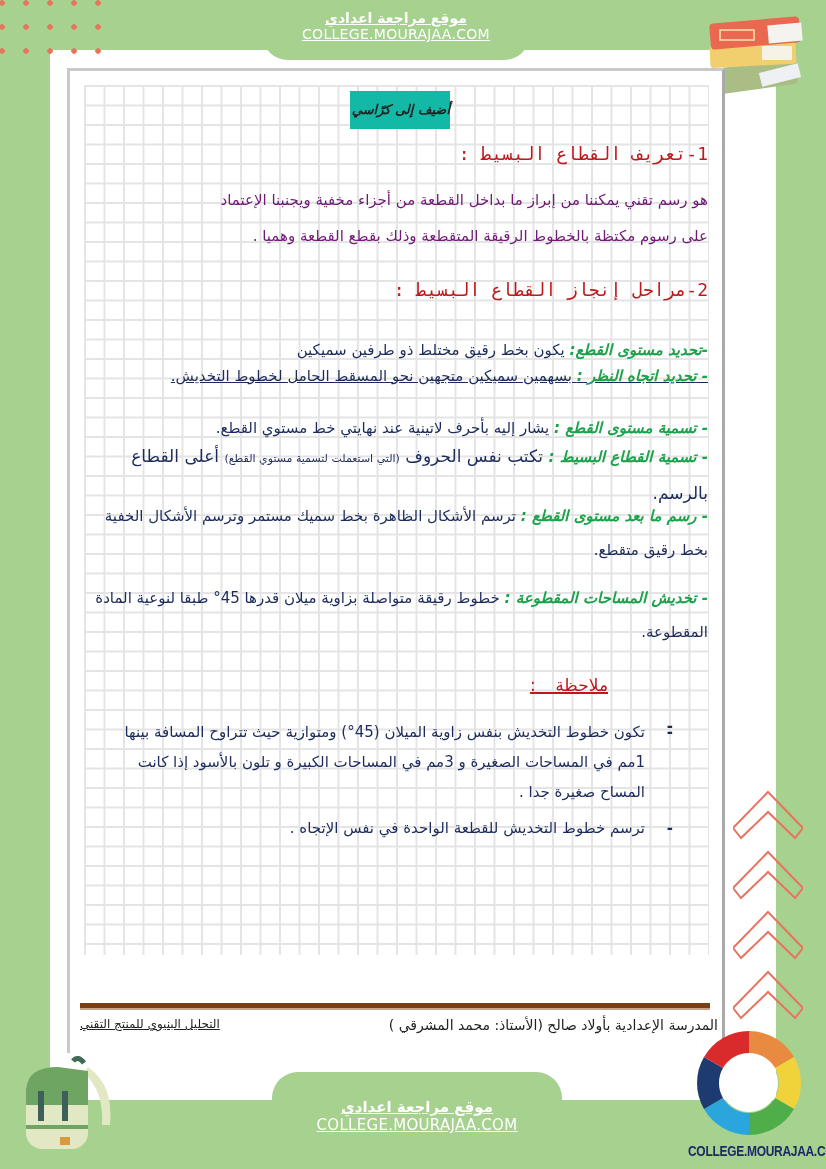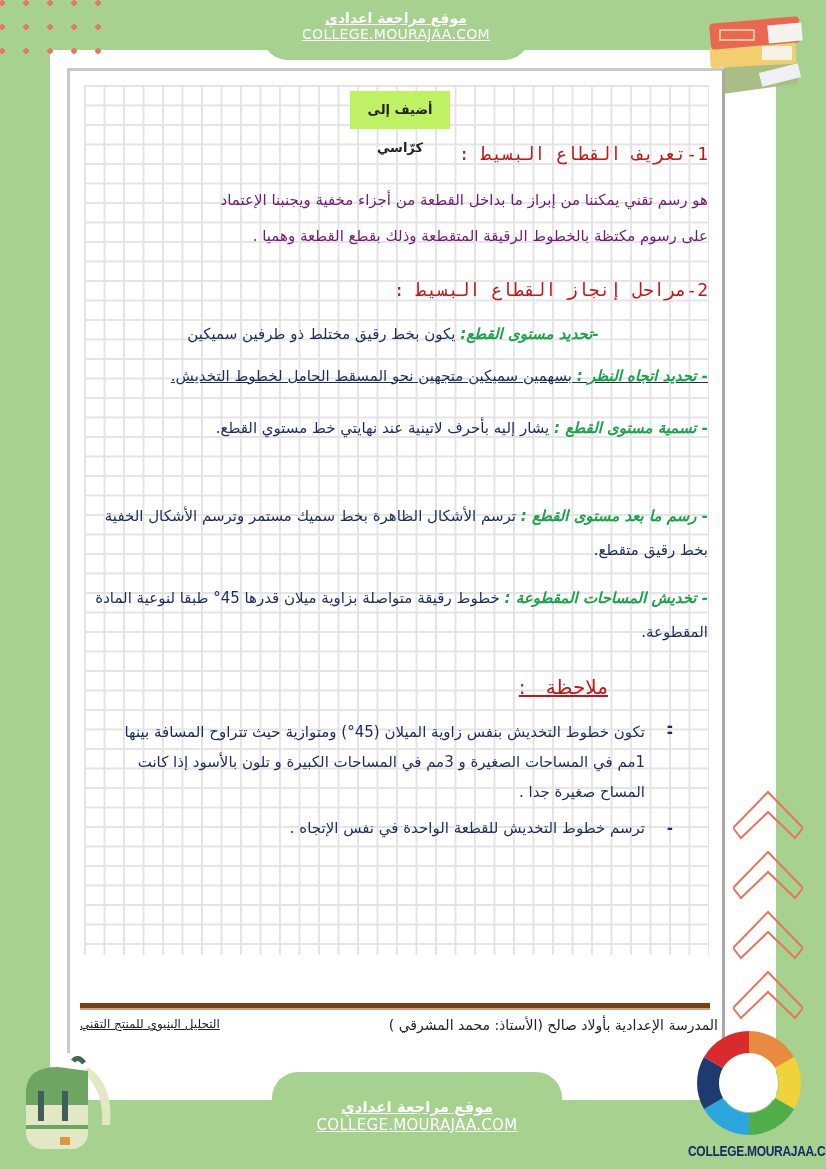--- a/index.html
+++ b/index.html
@@ -26,32 +26,32 @@
   .banner-bottom .l2 { font-size:15px; }
   
   .page { position:absolute; left:67px; top:68px; width:658px; height:985px; background:#fff;
           border:3px solid #c9c9c9; border-right-color:#a9a9a9; border-bottom:none; box-sizing:border-box; }
   .grid { position:absolute; left:14px; top:14px; width:625px; height:870px;
           background-image:
             linear-gradient(to right, #e4e4e4 2px, transparent 2px),
             linear-gradient(to bottom, #e4e4e4 2px, transparent 2px);
           background-size:19.5px 19.5px; }
   .content { position:absolute; left:0; top:0; width:658px; height:985px; direction:rtl; }
-  .label-box { position:absolute; right:278px; top:20px; width:100px; height:38px; background:#bef264;
+  .label-box { position:absolute; right:278px; top:20px; width:100px; height:38px; background:#14b8a6;
                font-family:"DejaVu Sans", sans-serif; font-weight:bold; font-size:13px; color:#222;
-               text-align:center; line-height:38px; }
+               line-height:38px;font-style:italic; }
   .h1 { position:absolute; right:20px; font-family:"DejaVu Sans Mono", monospace; color:#c0171b;
         font-size:18px; letter-spacing:4px; white-space:nowrap; }
   .para { position:absolute; right:20px; width:620px; font-size:15px; color:#701a75;
           line-height:34px; text-align:right; }
   .item { position:absolute; right:20px; width:630px; font-size:15px; color:#1c2b5c; line-height:34px; }
   .item .key { color:#1aa34a; font-style:italic; font-weight:bold; }
   .item .small { font-size:11px; }
   .item .big { font-size:17px; }
-  .note-title { position:absolute; right:120px; top:604px; color:#c0171b; font-size:20px;
+  .note-title { position:absolute; right:120px; top:604px; color:#c0171b; font-size:17px;
                 text-decoration:underline; text-decoration-thickness:2px; word-spacing:14px;text-align:right; }
   .notes { position:absolute; right:55px; top:640px; width:560px; font-size:15px; color:#1c2b5c; }
   .notes .n { position:relative; padding-right:28px; line-height:30px; margin-bottom:6px; }
   .notes .n .dash { position:absolute; right:0; top:0; color:#1c2b5c; font-weight:bold; }
   .footer-rule { position:absolute; left:10px; top:932px; width:630px; height:5px; background:#7a3e12;
                  border-bottom:2px solid #c5a58a; }
   .footer-right { position:absolute; right:10px; top:946px; font-size:14px; color:#222; direction:rtl; }
   .footer-left { position:absolute; left:10px; top:946px; font-size:12px; color:#222; direction:rtl;text-decoration:underline; }
   
   .books { position:absolute; left:700px; top:10px; width:110px; height:85px; }
@@ -90,28 +90,31 @@
   <div class="grid"></div>
   <div class="content">
     <div class="label-box">أضيف إلى كرّاسي</div>
 
     <div class="h1" style="top:72px;">1-تعريف القطاع البسيط :</div>
     <div class="para" style="top:112px;">هو رسم تقني يمكننا من إبراز ما بداخل القطعة من أجزاء مخفية ويجنبنا الإعتماد</div>
     <div class="para" style="top:148px;">على رسوم مكتظة بالخطوط الرقيقة المتقطعة وذلك بقطع القطعة وهميا .</div>
 
     <div class="h1" style="top:208px;">2-مراحل إنجاز القطاع البسيط :</div>
 
-    <div class="item" style="top:246px;text-align:center;">
+    <div class="item" style="top:262px;">
       <span class="key">-تحديد مستوى القطع:</span><span> يكون بخط رقيق مختلط ذو طرفين سميكين</span>
     </div>
     <div class="item" style="top:288px;text-decoration:underline;">
       <span class="key">- تحديد اتجاه النظر :</span><span> بسهمين سميكين متجهين نحو المسقط الحامل لخطوط التخديش.</span>
     </div>
     <div class="item" style="top:328px;margin-top:12px;">
       <span class="key">- تسمية مستوى القطع :</span><span> يشار إليه بأحرف لاتينية عند نهايتي خط  مستوي القطع.</span>
+    </div>
+    <div class="item" style="top:368px;">
+      <span class="key">- تسمية القطاع البسيط :</span><span class="big"> تكتب نفس الحروف </span><span class="small">(التي استعملت لتسمية مستوي القطع)</span><span class="big"> أعلى القطاع بالرسم.</span>
     </div>
     <div class="item" style="top:428px;">
       <span class="key">- رسم ما بعد مستوى القطع :</span><span> ترسم الأشكال الظاهرة بخط سميك مستمر وترسم الأشكال الخفية بخط رقيق متقطع.</span>
     </div>
     <div class="item" style="top:510px;">
       <span class="key">- تخديش المساحات المقطوعة :</span><span> خطوط رقيقة متواصلة بزاوية ميلان قدرها 45° طبقا لنوعية المادة المقطوعة.</span>
     </div>
 
     <div class="note-title">ملاحظة :</div>
     <div class="notes">

